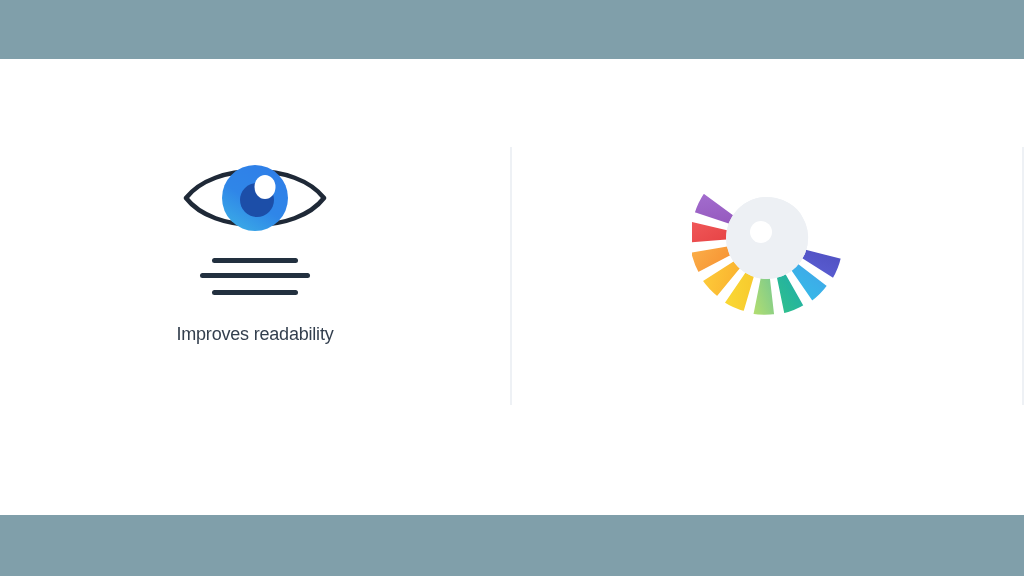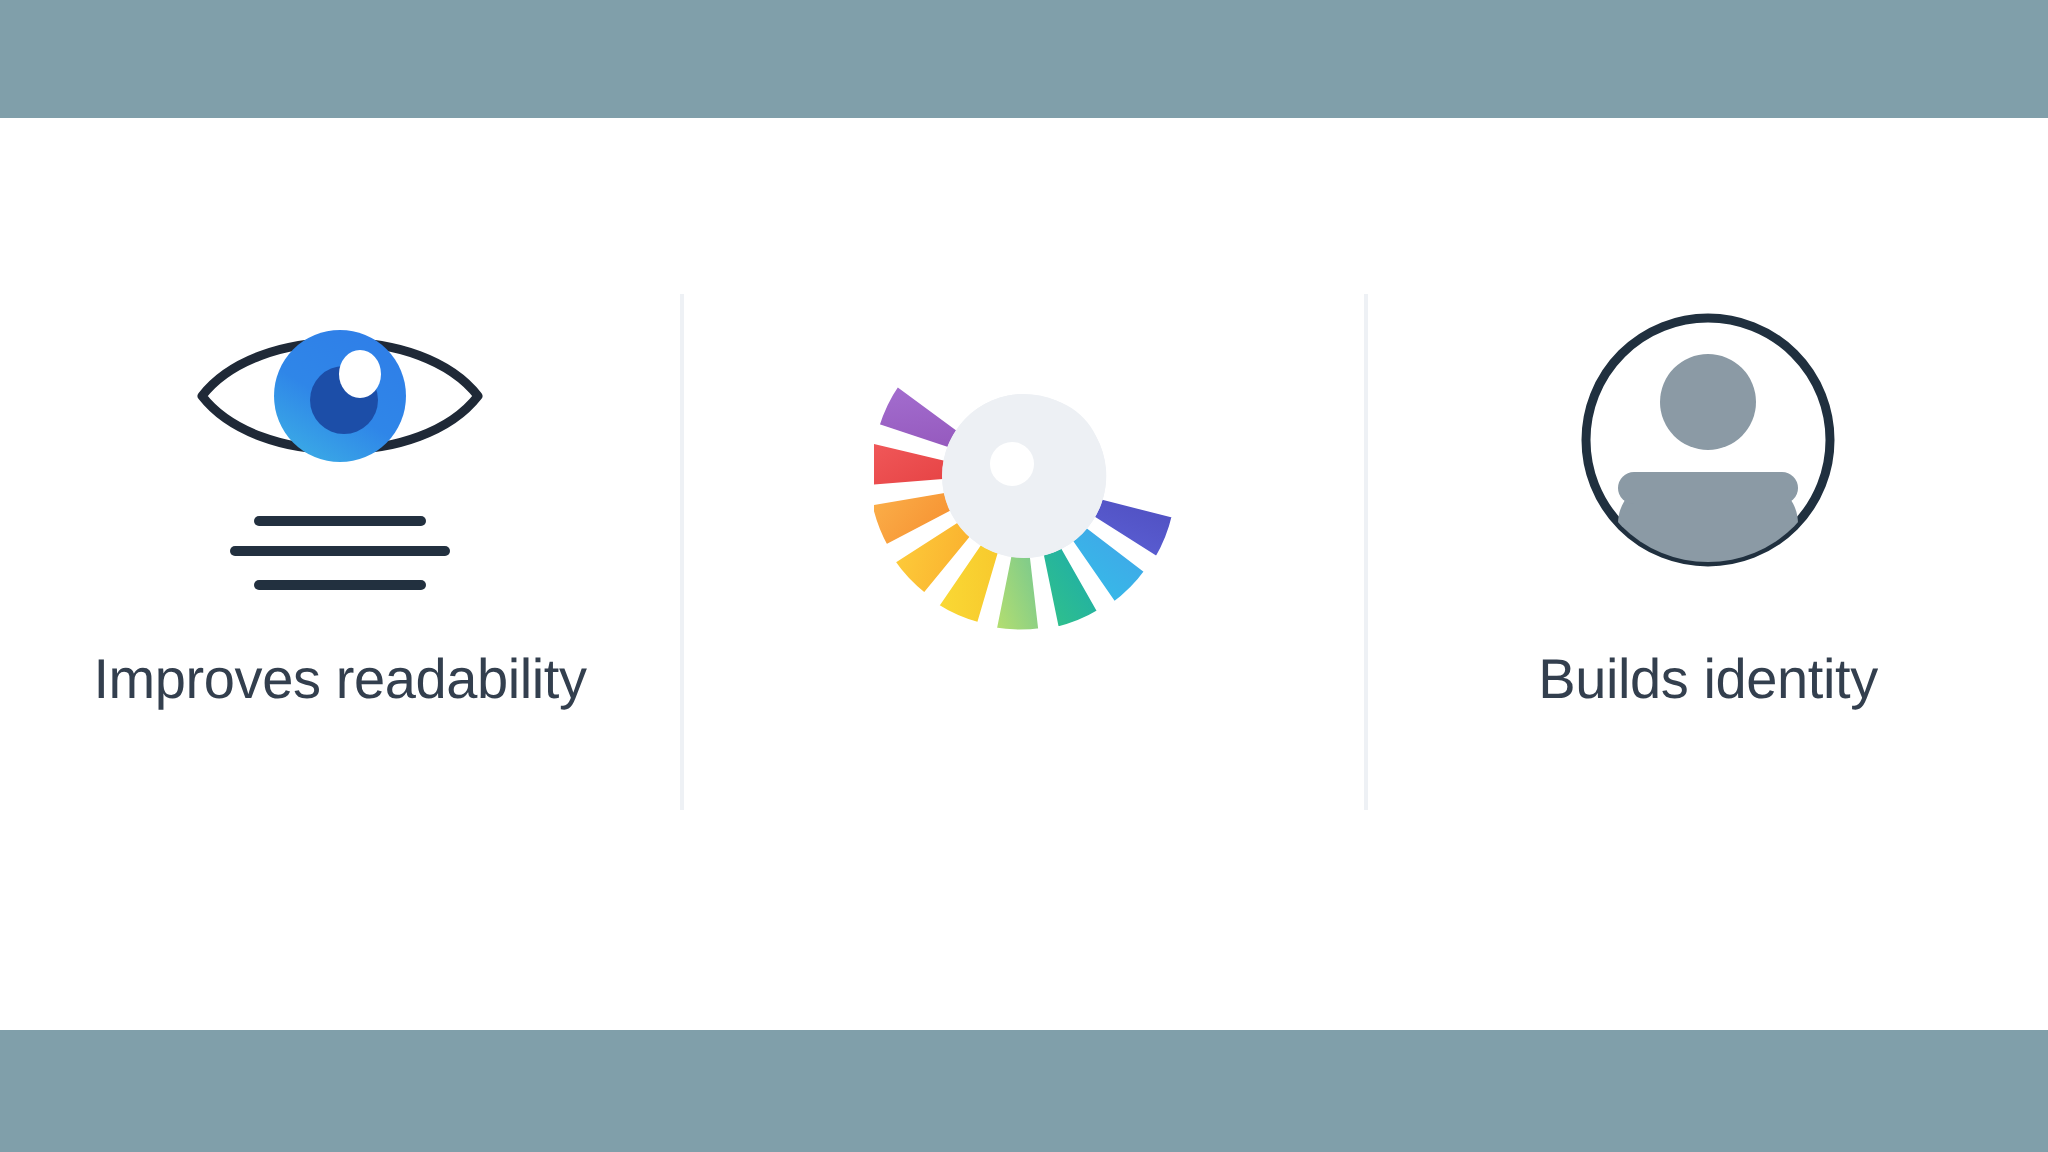--- a/index.html
+++ b/index.html
@@ -58,21 +58,21 @@
     align-self: stretch;
   }
   .icon-wrap {
     height: 170px;
     display: flex;
     align-items: center;
     justify-content: center;
   }
   .card-label {
     margin-top: 8px;
-    font-size: 28px;
+    font-size: 18px;
     line-height: 1.1;
     letter-spacing: -0.2px;
     color: #333f4e;
     font-weight: 400;
     text-align: center;
     white-space: nowrap;
   }
   svg { display: block; }
 </style>
 </head>
@@ -182,33 +182,15 @@
             <path d="M -3,-41 A 41,41 0 1 0 36,-20 L 36,-20 C 30,-33 16,-41 -3,-41 Z" fill="#edf0f4"></path>
             <circle cx="0" cy="0" r="41" fill="#edf0f4"></circle>
             <circle cx="-6" cy="-6" r="11" fill="#ffffff"></circle>
           </g>
         </svg>
       </div>
     </div>
 
     <div class="divider"></div>
 
-    <div class="column">
-      <div class="icon-wrap">
-        <svg width="150" height="165" viewBox="0 0 150 165" aria-hidden="true">
-          <defs>
-            <clipPath id="avatarClip">
-              <circle cx="75" cy="70" r="61"></circle>
-            </clipPath>
-          </defs>
-          <circle cx="75" cy="70" r="61" fill="#ffffff" stroke="#20303f" stroke-width="4.5"></circle>
-          <g clip-path="url(#avatarClip)">
-            <circle cx="75" cy="51" r="24" fill="#8b9aa5"></circle>
-            <path d="M30 140 L30 112 C30 96 45 86 75 86 C105 86 120 96 120 112 L120 140 Z" fill="#8b9aa5"></path>
-            <rect x="30" y="86" width="90" height="16" rx="8" fill="#8b9aa5"></rect>
-          </g>
-        </svg>
-      </div>
-      <div class="card-label">Builds identity</div>
-    </div>
 
   </div>
 </div>
 
 </body></html>

